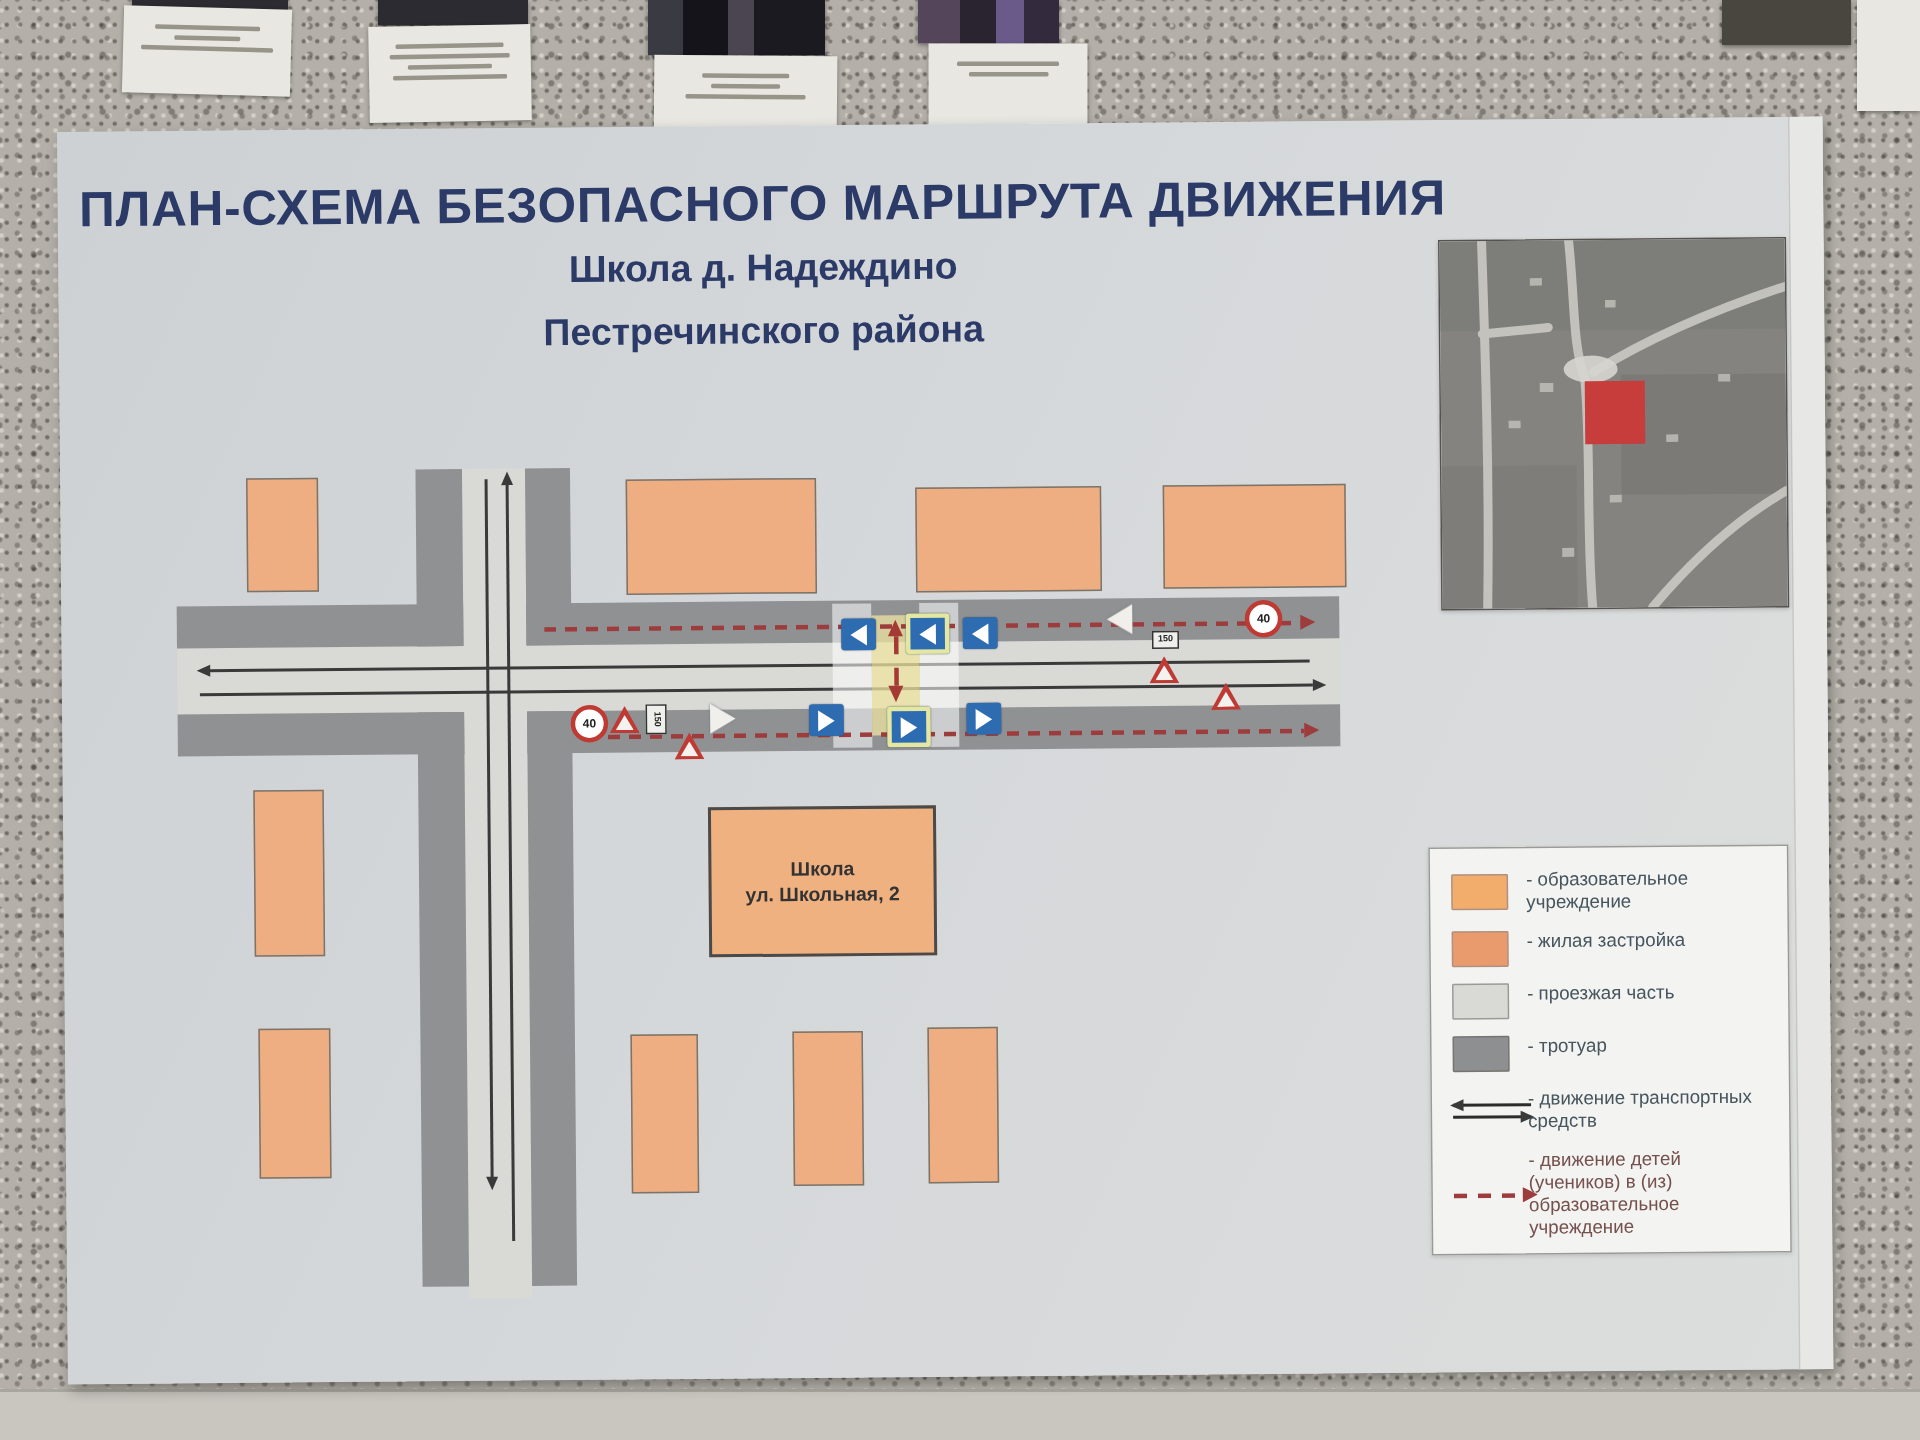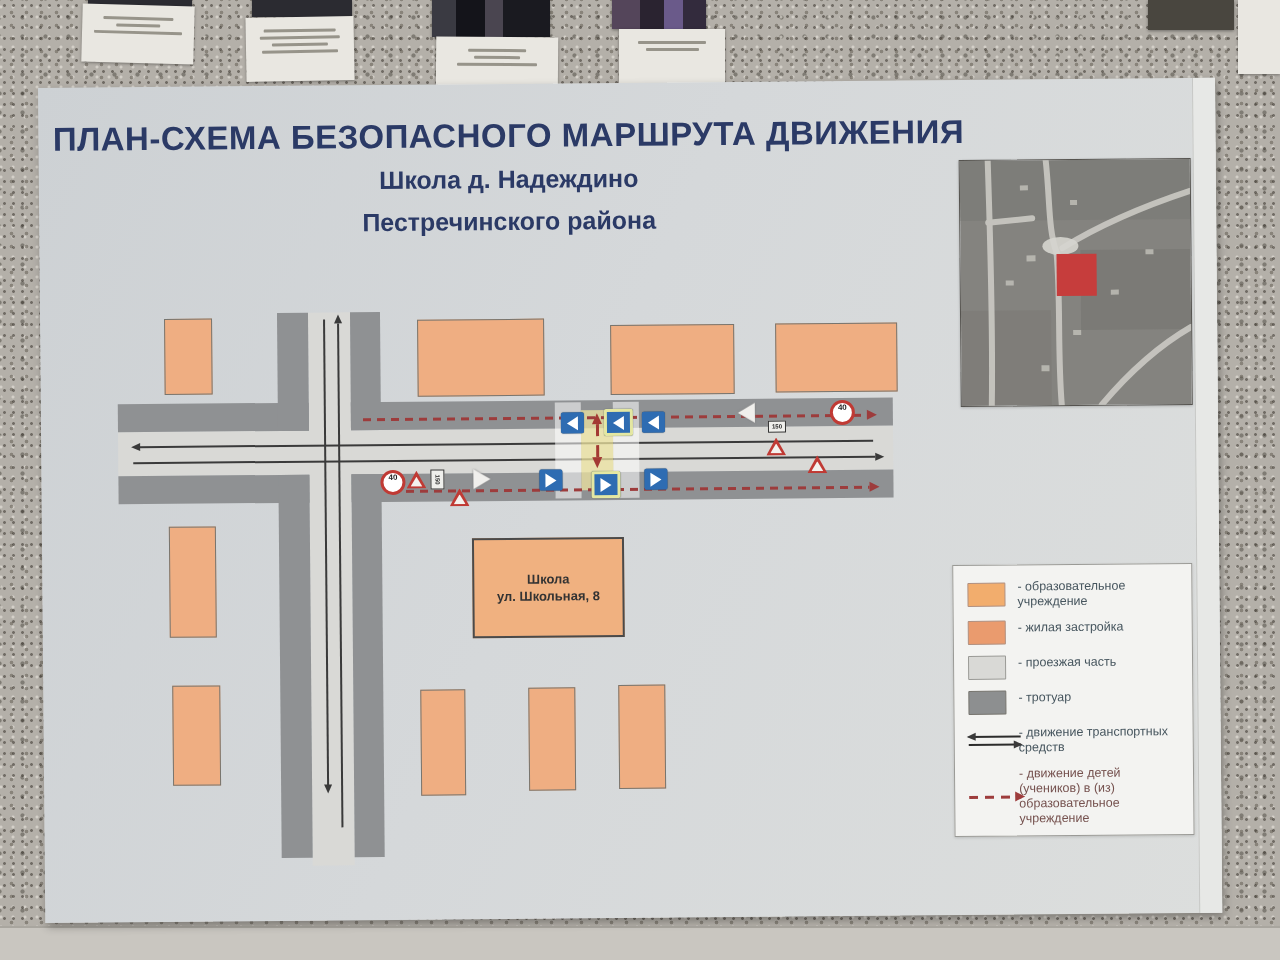--- a/index.html
+++ b/index.html
@@ -50,21 +50,21 @@
   
   .bld{background:#efae82;border:1px solid #77756f;}
   .school{background:#f0b180;border:2px solid #4a4a4a;display:flex;flex-direction:column;align-items:center;justify-content:center;
     color:#333;font-weight:bold;font-size:13px;line-height:17px;text-align:center;}
   
   .ped{width:23px;height:21px;background:#2e6cb2;border-radius:2px;display:flex;align-items:center;justify-content:center;box-shadow:0 0 1px #345;}
   .ped.yellow{border:3px solid #e4e7a2;}
   .tri-w-left{width:0;height:0;border-top:7px solid transparent;border-bottom:7px solid transparent;border-right:11px solid #fff;}
   .tri-w-right{width:0;height:0;border-top:7px solid transparent;border-bottom:7px solid transparent;border-left:11px solid #fff;}
   .sign40{width:19px;height:19px;border-radius:50%;background:#fff;border:3px solid #c03a34;color:#222;
-    font-size:8px;font-weight:bold;display:flex;align-items:flex-start;justify-content:center;}
+    font-size:8px;font-weight:bold;display:flex;align-items:center;justify-content:center;}
   .warn{width:20px;height:18px;clip-path:polygon(50% 0,100% 100%,0 100%);background:#c03a34;position:relative;}
   .warn:after{content:"";position:absolute;left:4px;top:6px;width:12px;height:10px;clip-path:polygon(50% 0,100% 100%,0 100%);background:#f4f2ee;}
   .plate-v{width:12px;height:18px;background:#efefec;border:1px solid #333;color:#222;font-size:6px;font-weight:bold;
     display:flex;align-items:center;justify-content:center;writing-mode:vertical-rl;}
   .plate-h{width:16px;height:10px;background:#efefec;border:1px solid #333;color:#222;font-size:6px;font-weight:bold;
     display:flex;align-items:center;justify-content:center;}
   .big-tri-right{width:0;height:0;border-top:10px solid transparent;border-bottom:10px solid transparent;border-left:17px solid #f0efec;filter:drop-shadow(0 0 1px #777);}
   .big-tri-left{width:0;height:0;border-top:10px solid transparent;border-bottom:10px solid transparent;border-right:17px solid #f0efec;filter:drop-shadow(0 0 1px #777);}
   
   .legend{left:910px;top:485px;width:240px;height:272px;background:#f3f3f1;border:1px solid #9a9a96;box-shadow:0 1px 3px rgba(0,0,0,.15);
@@ -231,21 +231,21 @@
     <div class="abs bld" style="left:570px;top:242px;width:122px;height:68px"></div>
     <div class="abs bld" style="left:735px;top:242px;width:120px;height:67px"></div>
     <div class="abs bld" style="left:127px;top:440px;width:45px;height:109px"></div>
     <div class="abs bld" style="left:129px;top:599px;width:46px;height:98px"></div>
     <div class="abs bld" style="left:377px;top:605px;width:43px;height:104px"></div>
     <div class="abs bld" style="left:485px;top:604px;width:45px;height:101px"></div>
     <div class="abs bld" style="left:575px;top:602px;width:45px;height:102px"></div>
 
     <div class="abs school" style="left:430px;top:454px;width:148px;height:96px">
       <div>Школа</div>
-      <div>ул. Школьная, 8</div>
+      <div>ул. Школьная, 2</div>
     </div>
 
     <div class="abs legend">
       <div class="lrow">
         <div class="lico">
             <div class="swatch" style="background: rgb(242, 173, 109);"></div>
           </div>
         <div class="lbl">- образовательное учреждение</div>
       </div>
       <div class="lrow">

